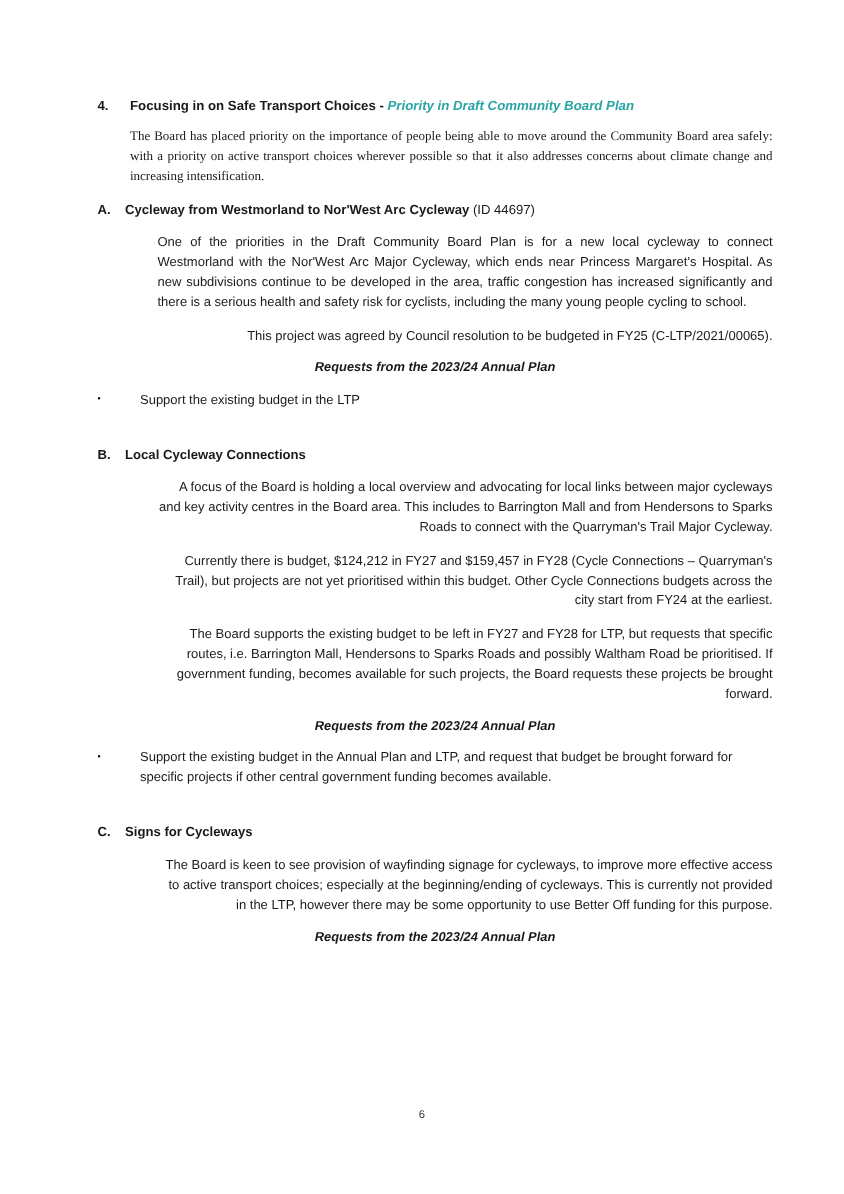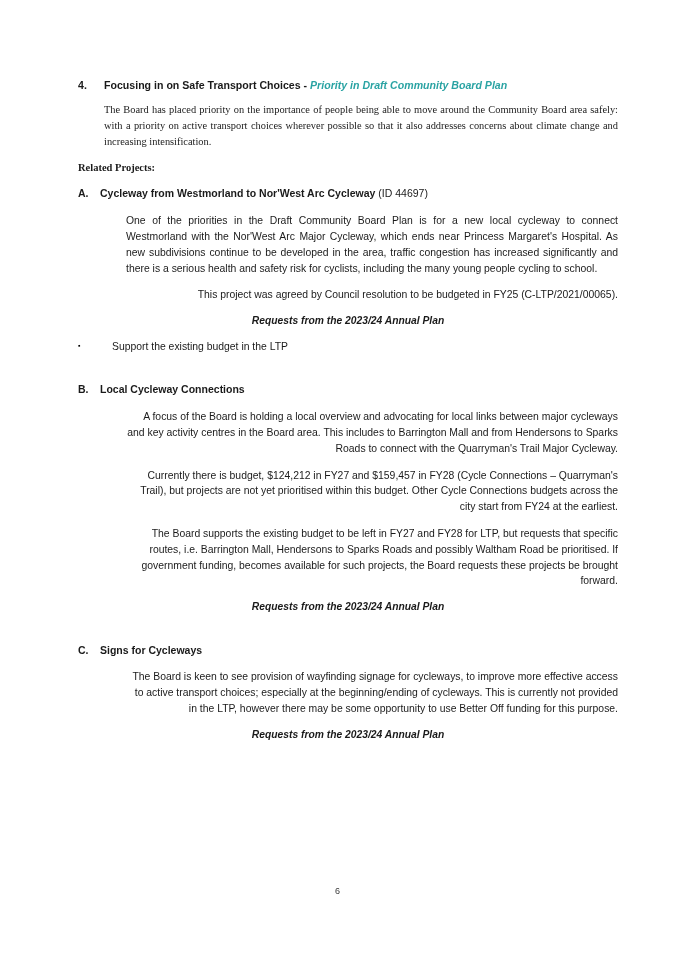--- a/index.html
+++ b/index.html
@@ -152,21 +152,20 @@
 <div class="page">
   <div class="content">
 
     <div class="num-heading">
       <span class="num">4.</span>
       <span class="htext"><span>Focusing in on Safe Transport Choices</span><span> - </span><span class="accent-italic">Priority in Draft Community Board Plan</span></span>
     </div>
 
     <p class="para indent-1">The Board has placed priority on the importance of people being able to move around the Community Board area safely: with a priority on active transport choices wherever possible so that it also addresses concerns about climate change and increasing intensification.</p>
 
-    <div class="sub-bold indent-1">Related Projects:</div>
 
     <div class="letter-heading indent-2">
       <span class="letter">A.</span>
       <span class="ltext"><span>Cycleway from Westmorland to Nor'West Arc Cycleway</span> <span class="reg">(ID 44697)</span></span>
     </div>
 
     <p class="para indent-2">One of the priorities in the Draft Community Board Plan is for a new local cycleway to connect Westmorland with the Nor'West Arc Major Cycleway, which ends near Princess Margaret's Hospital. As new subdivisions continue to be developed in the area, traffic congestion has increased significantly and there is a serious health and safety risk for cyclists, including the many young people cycling to school.</p>
     <p class="para nojust indent-2">This project was agreed by Council resolution to be budgeted in FY25 (C-LTP/2021/00065).</p>
 
     <div class="req-line indent-2">Requests from the 2023/24 Annual Plan</div>
@@ -182,20 +181,24 @@
       <span class="letter">B.</span>
       <span class="ltext">Local Cycleway Connections</span>
     </div>
 
     <p class="para nojust indent-2">A focus of the Board is holding a local overview and advocating for local links between major cycleways and key activity centres in the Board area.   This includes to Barrington Mall and from Hendersons to Sparks Roads to connect with the Quarryman's Trail Major Cycleway.</p>
     <p class="para nojust indent-2">Currently there is budget, $124,212 in FY27 and $159,457 in FY28 (Cycle Connections – Quarryman's Trail), but projects are not yet prioritised within this budget.  Other Cycle Connections budgets across the city start from FY24 at the earliest.</p>
     <p class="para nojust indent-2">The Board supports the existing budget to be left in FY27 and FY28 for LTP, but requests that specific routes, i.e. Barrington Mall, Hendersons to Sparks Roads and possibly Waltham Road be prioritised.   If government funding, becomes available for such projects, the Board requests these projects be brought forward.</p>
 
     <div class="req-line indent-2">Requests from the 2023/24 Annual Plan</div>
 
+    <div class="bullet-row indent-2">
+      <span class="bmark">▪</span>
+      <span class="btext">Support the existing budget in the Annual Plan and LTP, and request that budget be brought forward for specific projects if other central government funding becomes available.</span>
+    </div>
 
     <div class="gap-md"></div>
 
     <div class="letter-heading indent-2">
       <span class="letter">C.</span>
       <span class="ltext">Signs for Cycleways</span>
     </div>
 
     <p class="para nojust indent-2">The Board is keen to see provision of wayfinding signage for cycleways, to improve more effective access to active transport choices; especially at the beginning/ending of cycleways. This is currently not provided in the LTP, however there may be some opportunity to use Better Off funding for this purpose.</p>
 

